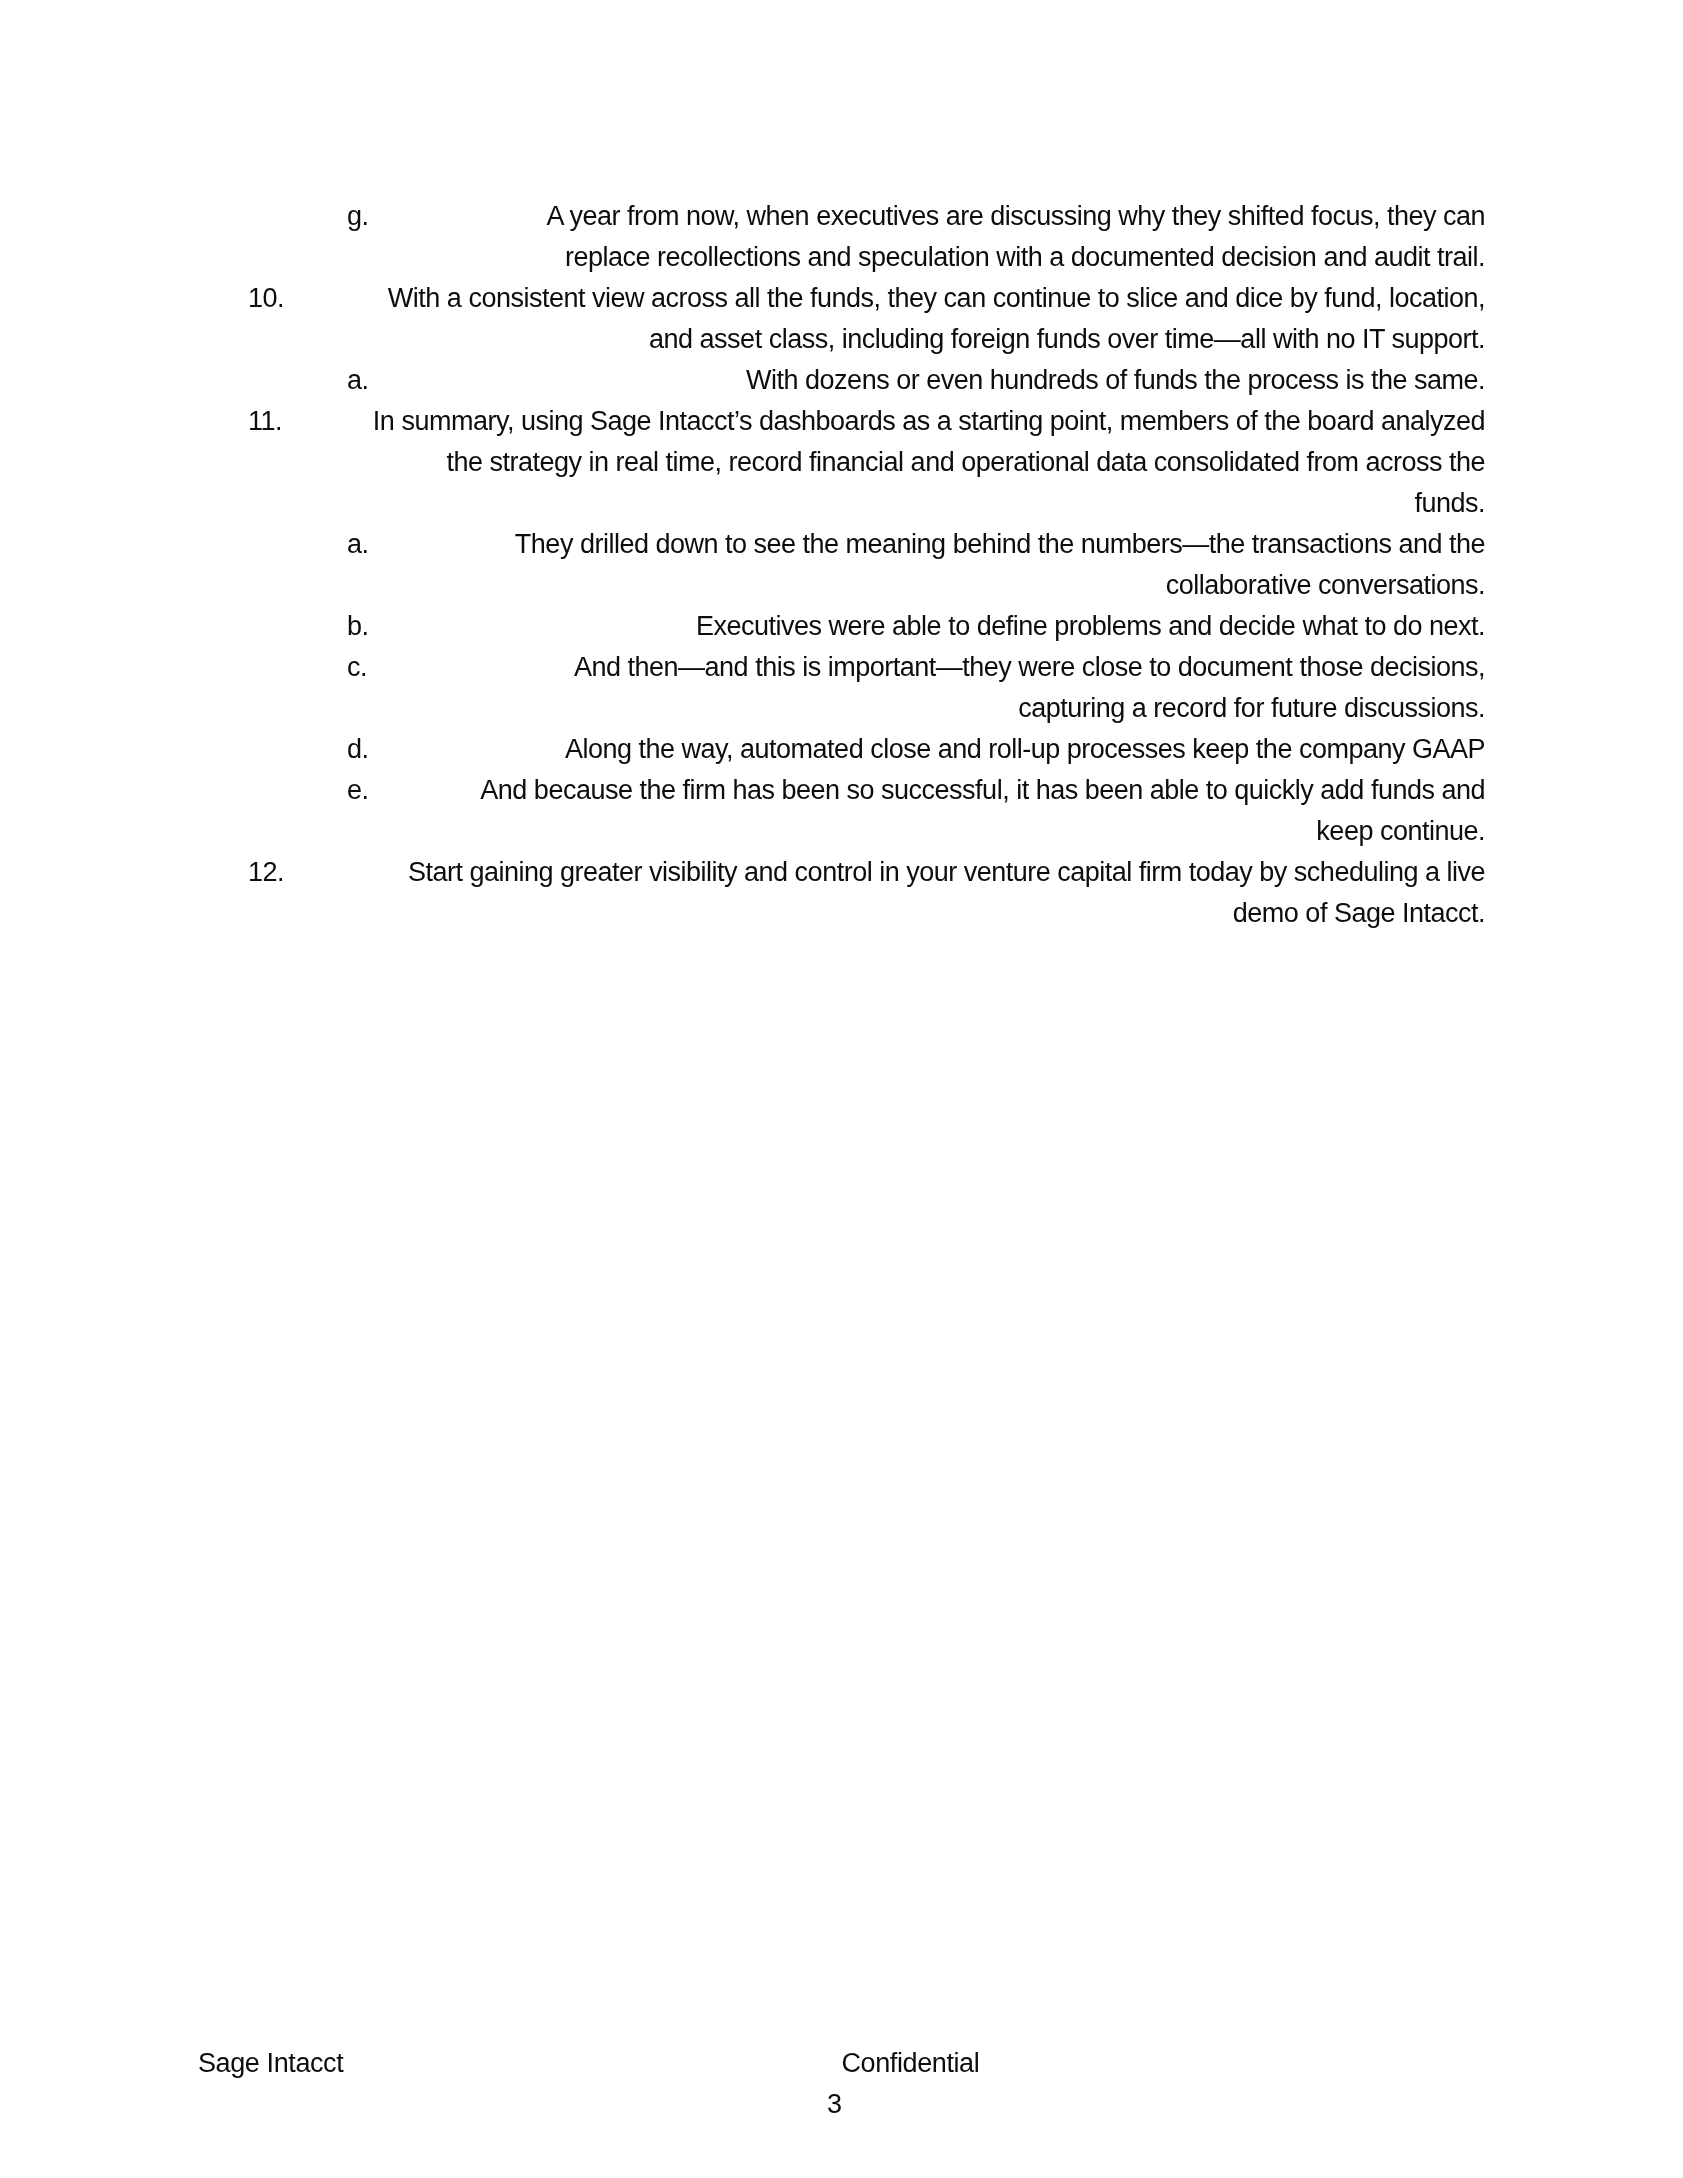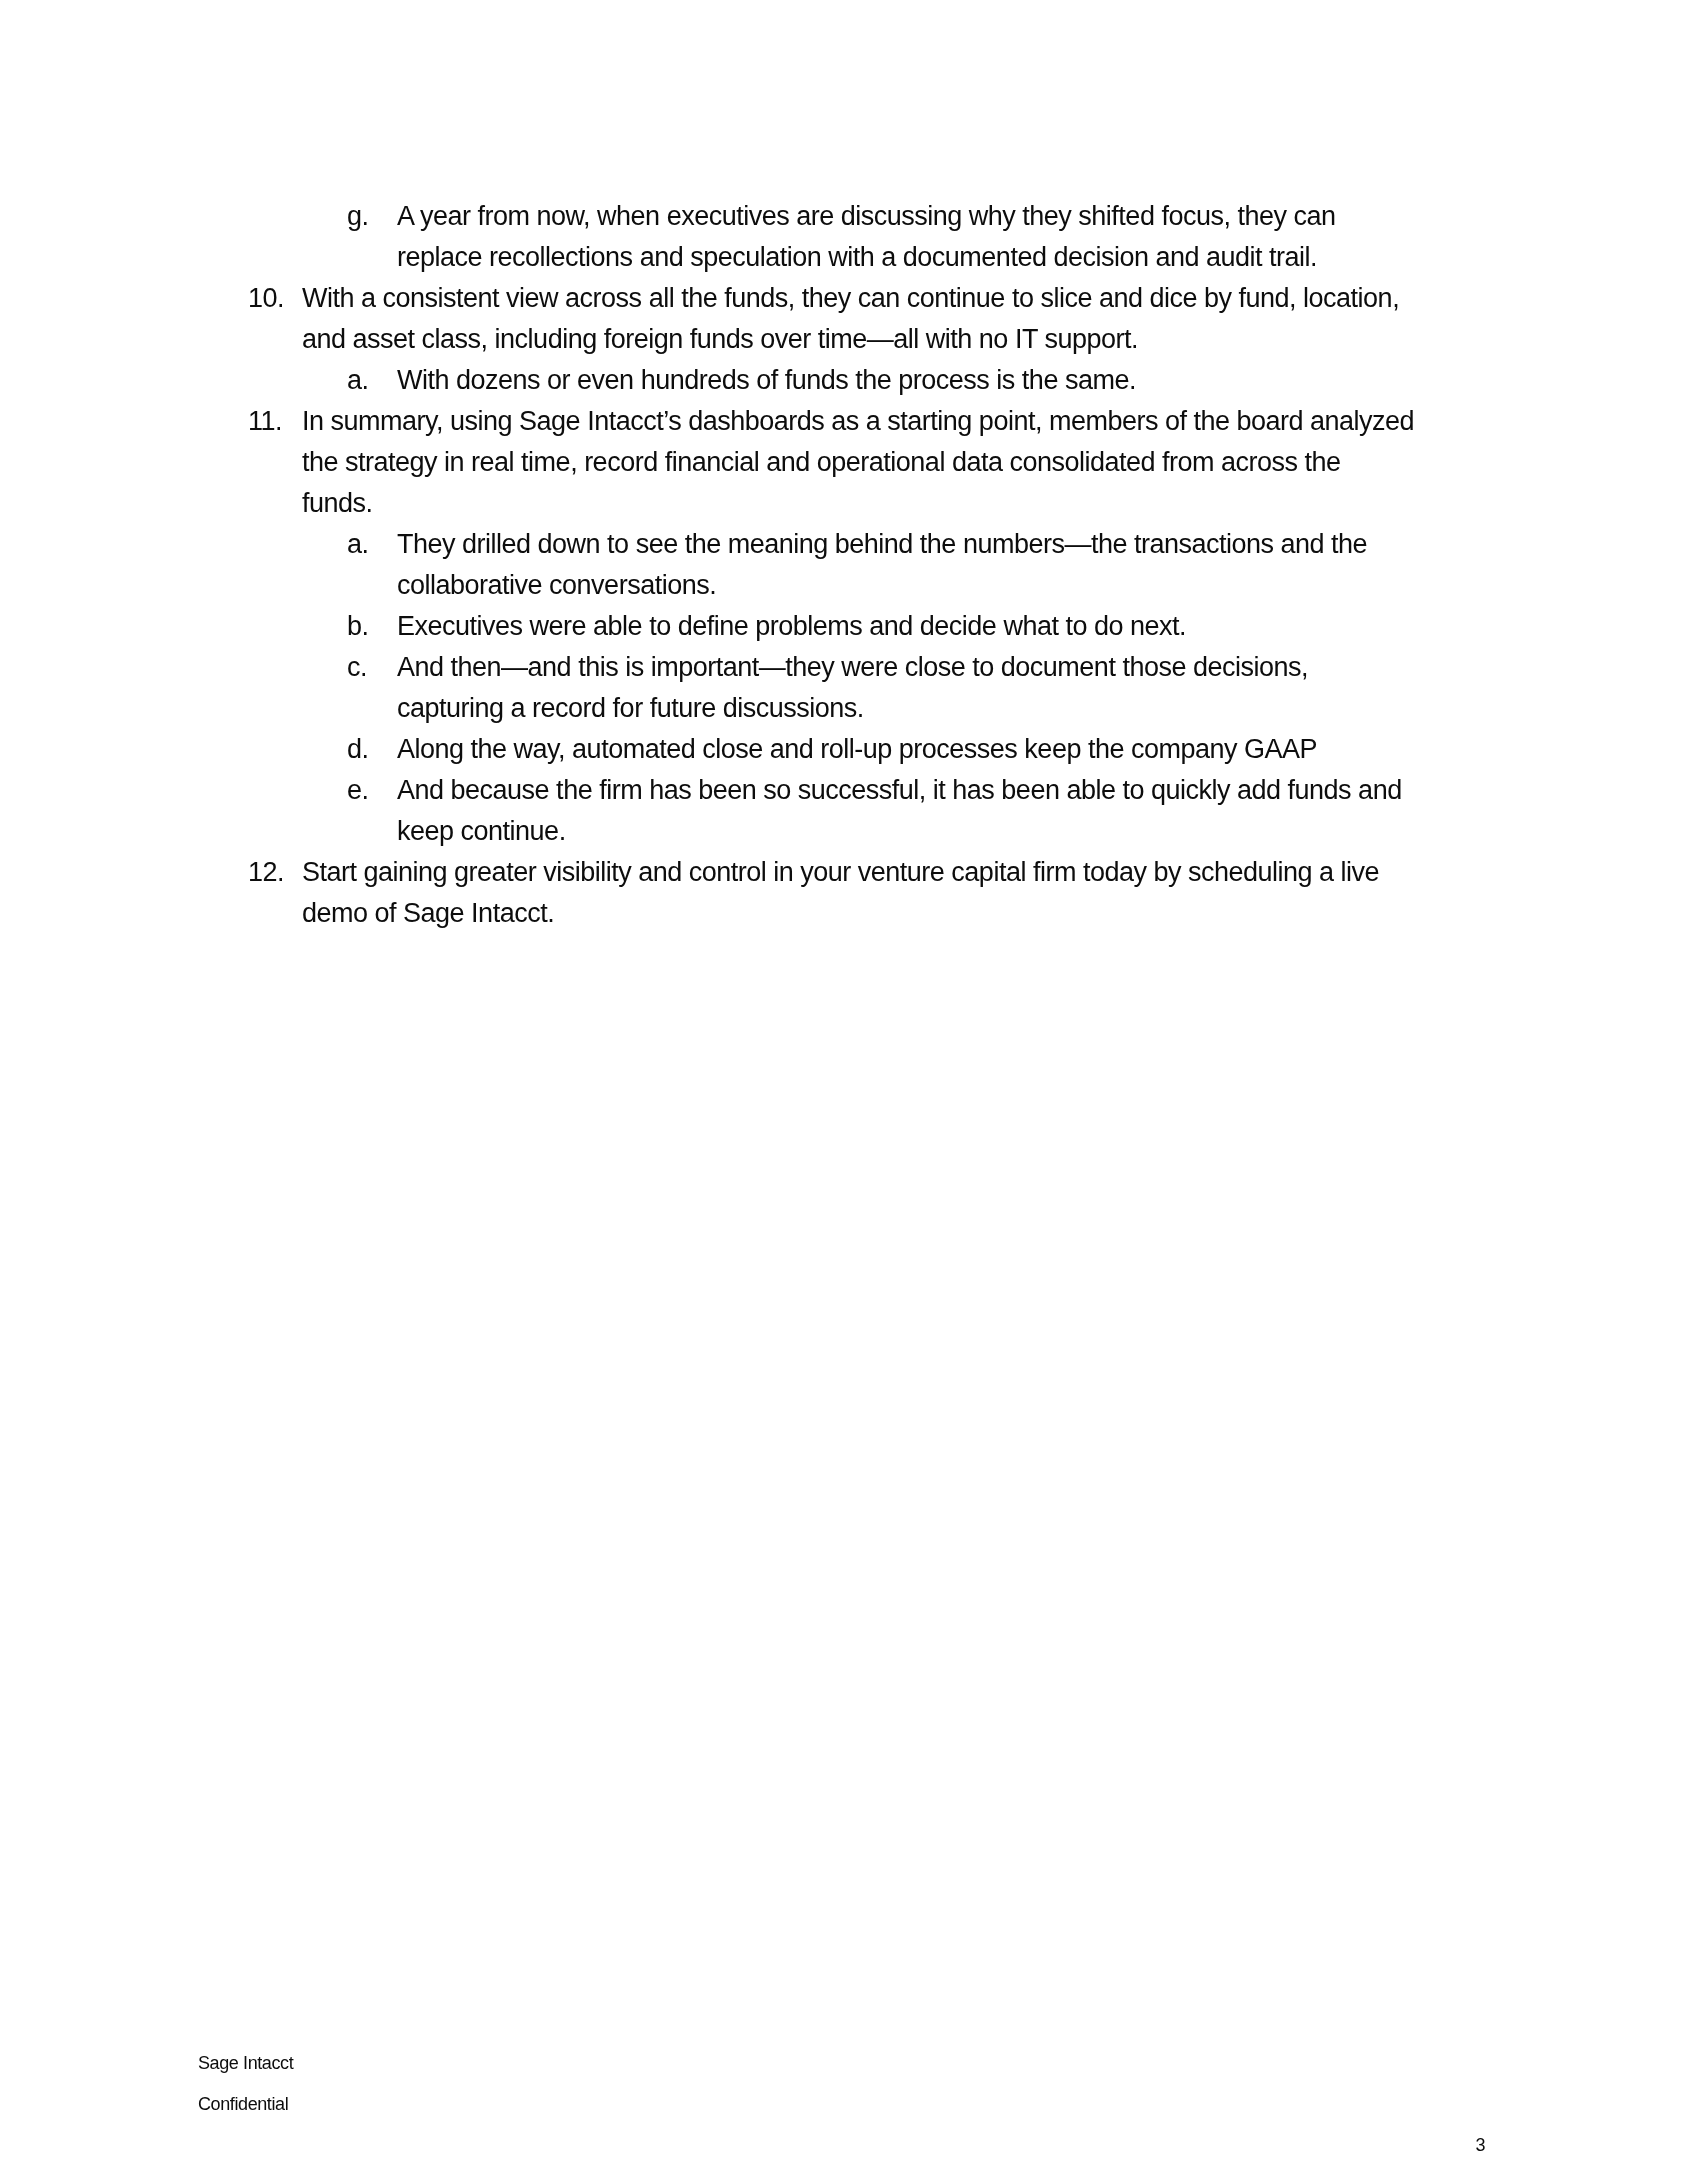--- a/index.html
+++ b/index.html
@@ -30,29 +30,29 @@
     letter-spacing: -0.5px;
   }
   .item.main { padding-left: 50px; }
   .item.sub  { padding-left: 149px; }
   .marker {
     flex: 0 0 54px;
     white-space: nowrap;
   }
   .item.sub .marker { flex-basis: 50px; }
   .lines { flex: 1; min-width: 0; }
-  .line { white-space: nowrap; }
+  .line { white-space: nowrap; text-align: right; }
   .footer {
     position: absolute;
     left: 198px;
     top: 2043px;
     width: 1287px;
     display: grid;
-    grid-template-columns: 1fr;
-    font-size: 18px;
+    grid-template-columns: 1fr 1fr;
+    font-size: 27px;
     line-height: 41px;
     letter-spacing: -0.4px;
   }
   .footer .center { }
   .footer .right  { text-align: right; }
 </style>
 </head>
 <body>
 
 <div class="page">

